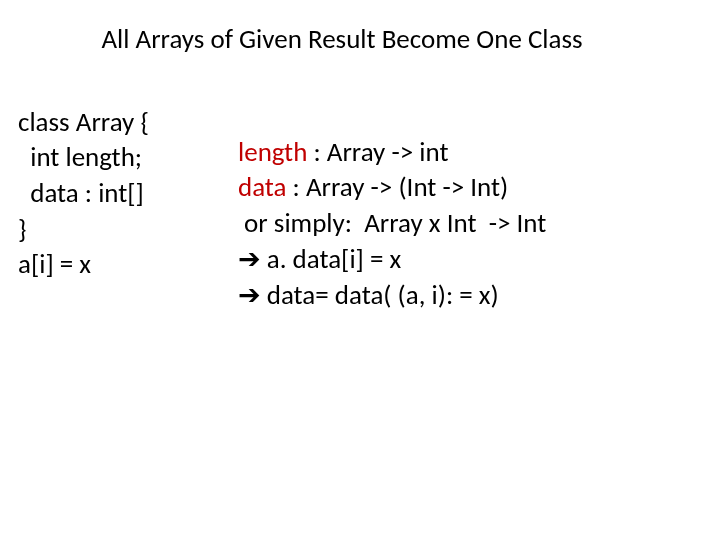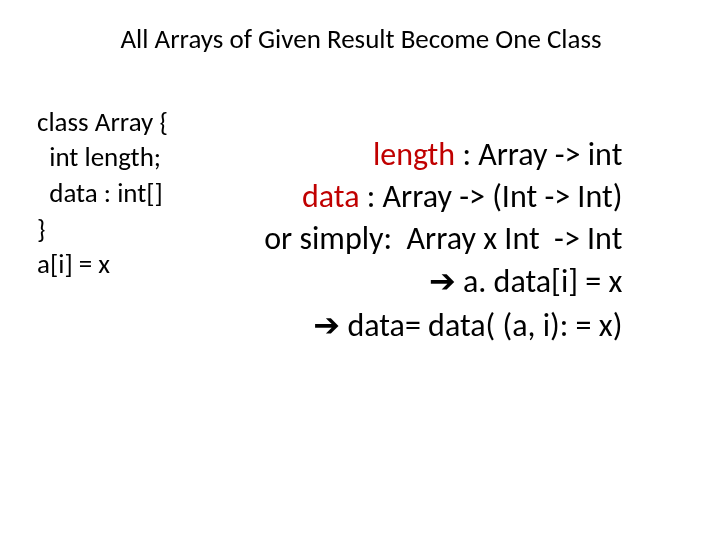--- a/index.html
+++ b/index.html
@@ -9,21 +9,20 @@
     height: 540px;
     background: #ffffff;
     font-family: Calibri, "Segoe UI", Arial, sans-serif;
     color: #000;
   }
   .slide {
     width: 684px;
     height: 540px;
     position: relative;
     box-sizing: border-box;
-    margin-left: 19px;
   }
   .title {
     text-align: center;
     font-size: 27px;
     line-height: 1.25;
     padding-top: 22px;
     font-weight: 400;
   }
   .content {
     display: flex;
@@ -32,25 +31,24 @@
   }
   .left {
     padding-left: 18px;
     font-size: 27px;
     line-height: 1.32;
     white-space: pre;
     flex: 0 0 220px;
   }
   .right {
     padding-left: 0px;
-    font-size: 32px;
+    font-size: 27px;
     line-height: 1.32;
     white-space: pre;
     padding-top: 30px;
-    text-align: right;
   }
   .red { color: #c00000; }
   .arrow {
     font-family: Wingdings, Arial, sans-serif;
   }
 </style>
 </head>
 <body>
 
 <div class="slide">

